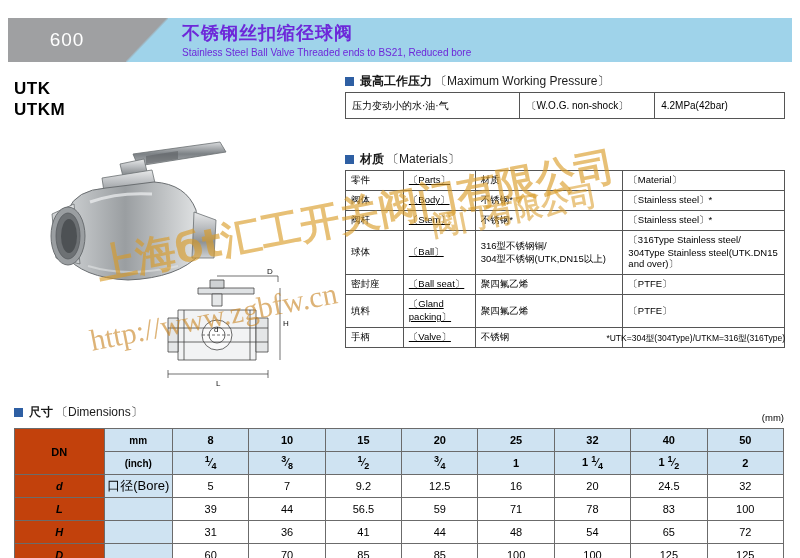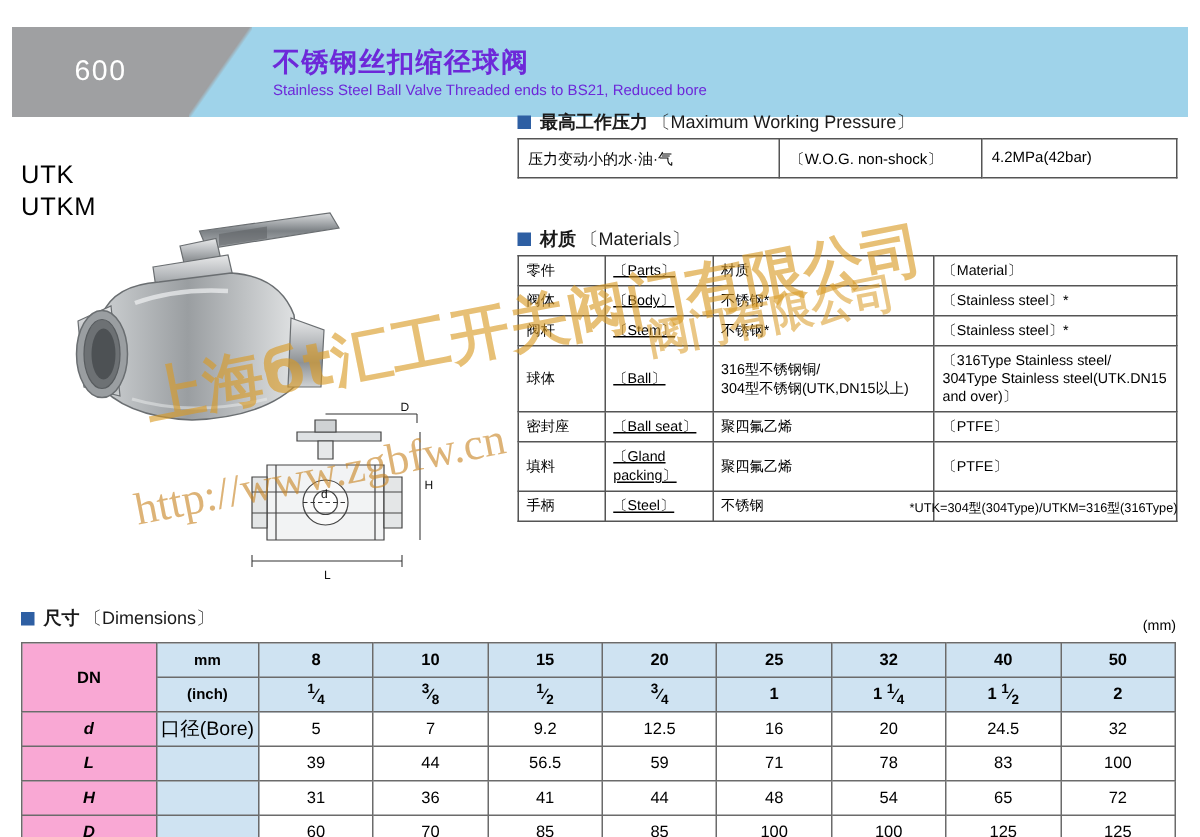--- a/index.html
+++ b/index.html
@@ -8,21 +8,21 @@
     width: 800px; height: 558px;
     background: #ffffff;
     font-family: "Liberation Sans", sans-serif;
     color: #000;
     position: relative;
     overflow: hidden;
   }
 
   
   .header {
-    position: absolute; left: 8px; top: 18px; width: 784px; height: 60px;
+    position: absolute; left: 8px; top: 18px; width: 784px; height: 44px;
     display: flex; align-items: stretch;
   }
   .hdr-num {
     width: 118px; background: #9fa0a2; color: #ffffff;
     display: flex; align-items: center; justify-content: center;
     font-size: 19px; letter-spacing: 1px;
   }
   .hdr-wedge {
     width: 42px;
     background: linear-gradient(to bottom right, #9fa0a2 0%, #9fa0a2 48%, #9fd3ea 52%, #9fd3ea 100%);
@@ -31,21 +31,21 @@
     flex: 1; background: #9fd3ea; color: #6d28d9;
     padding: 2px 0 0 14px;
     display: flex; flex-direction: column; justify-content: center;
   }
   .hdr-title .cn { font-size: 18px; font-weight: bold; line-height: 1.15; letter-spacing: 1px; }
   .hdr-title .en { font-size: 10px; line-height: 1.3; margin-top: 2px; }
 
   
   .model {
     position: absolute; left: 14px; top: 78px;
-    font-size: 17px; font-weight: normal; line-height: 1.25; letter-spacing: 0.5px; margin-top: 28px;
+    font-size: 17px; font-weight: bold; line-height: 1.25; letter-spacing: 0.5px;
   }
 
   
   .valve-photo {
     position: absolute; left: 28px; top: 118px; width: 280px; height: 170px;
   }
   .drawing {
     position: absolute; left: 150px; top: 262px; width: 190px; height: 135px;
   }
 
@@ -87,21 +87,21 @@
   
   .dim-head { left: 14px; top: 404px; }
   .mm-label { position: absolute; right: 16px; top: 412px; font-size: 9.5px; }
 
   .dim-tbl {
     position: absolute; left: 14px; top: 428px; width: 770px;
     border-collapse: collapse; font-size: 11px; text-align: center;
   }
   .dim-tbl td, .dim-tbl th { border: 1px solid #6b6b6b; height: 23px; padding: 0 2px; font-weight: normal; }
   .dim-tbl thead td { background: #cfe3f2; font-weight: bold; }
-  .dim-tbl .lbl { background: #f9a8d4; font-weight: bold; width: 68px; }
+  .dim-tbl .lbl { background: #c2410c; font-weight: bold; width: 68px; }
   .dim-tbl .unit { background: #cfe3f2; width: 52px; font-size: 10px; }
   .dim-tbl .valcol { width: 58px; }
   .frac { display: inline-block; font-size: 10px; line-height: 1; }
   .frac sup, .frac sub { font-size: 9px; }
 
   
   .wm {
     position: absolute; left: 0; top: 0; width: 800px; height: 558px;
     pointer-events: none;
   }
@@ -280,21 +280,21 @@
         <td class="cD" style="white-space: pre-line;">〔PTFE〕</td>
       </tr>
       <tr>
         <td class="cA" style="white-space: pre-line;">填料</td>
         <td class="cB" style="white-space: pre-line;">〔Gland packing〕</td>
         <td class="cC" style="white-space: pre-line;">聚四氟乙烯</td>
         <td class="cD" style="white-space: pre-line;">〔PTFE〕</td>
       </tr>
       <tr>
         <td class="cA" style="white-space: pre-line;">手柄</td>
-        <td class="cB" style="white-space: pre-line;">〔Steel〕</td>
+        <td class="cB" style="white-space: pre-line;">〔Valve〕</td>
         <td class="cC" style="white-space: pre-line;">不锈钢</td>
         <td class="cD" style="white-space: pre-line;"></td>
       </tr>
     </tbody>
 </table>
 
 <div class="note">*UTK=304型(304Type)/UTKM=316型(316Type)</div>
 
 <div class="sec-head dim-head">
   <span class="mark"></span>

